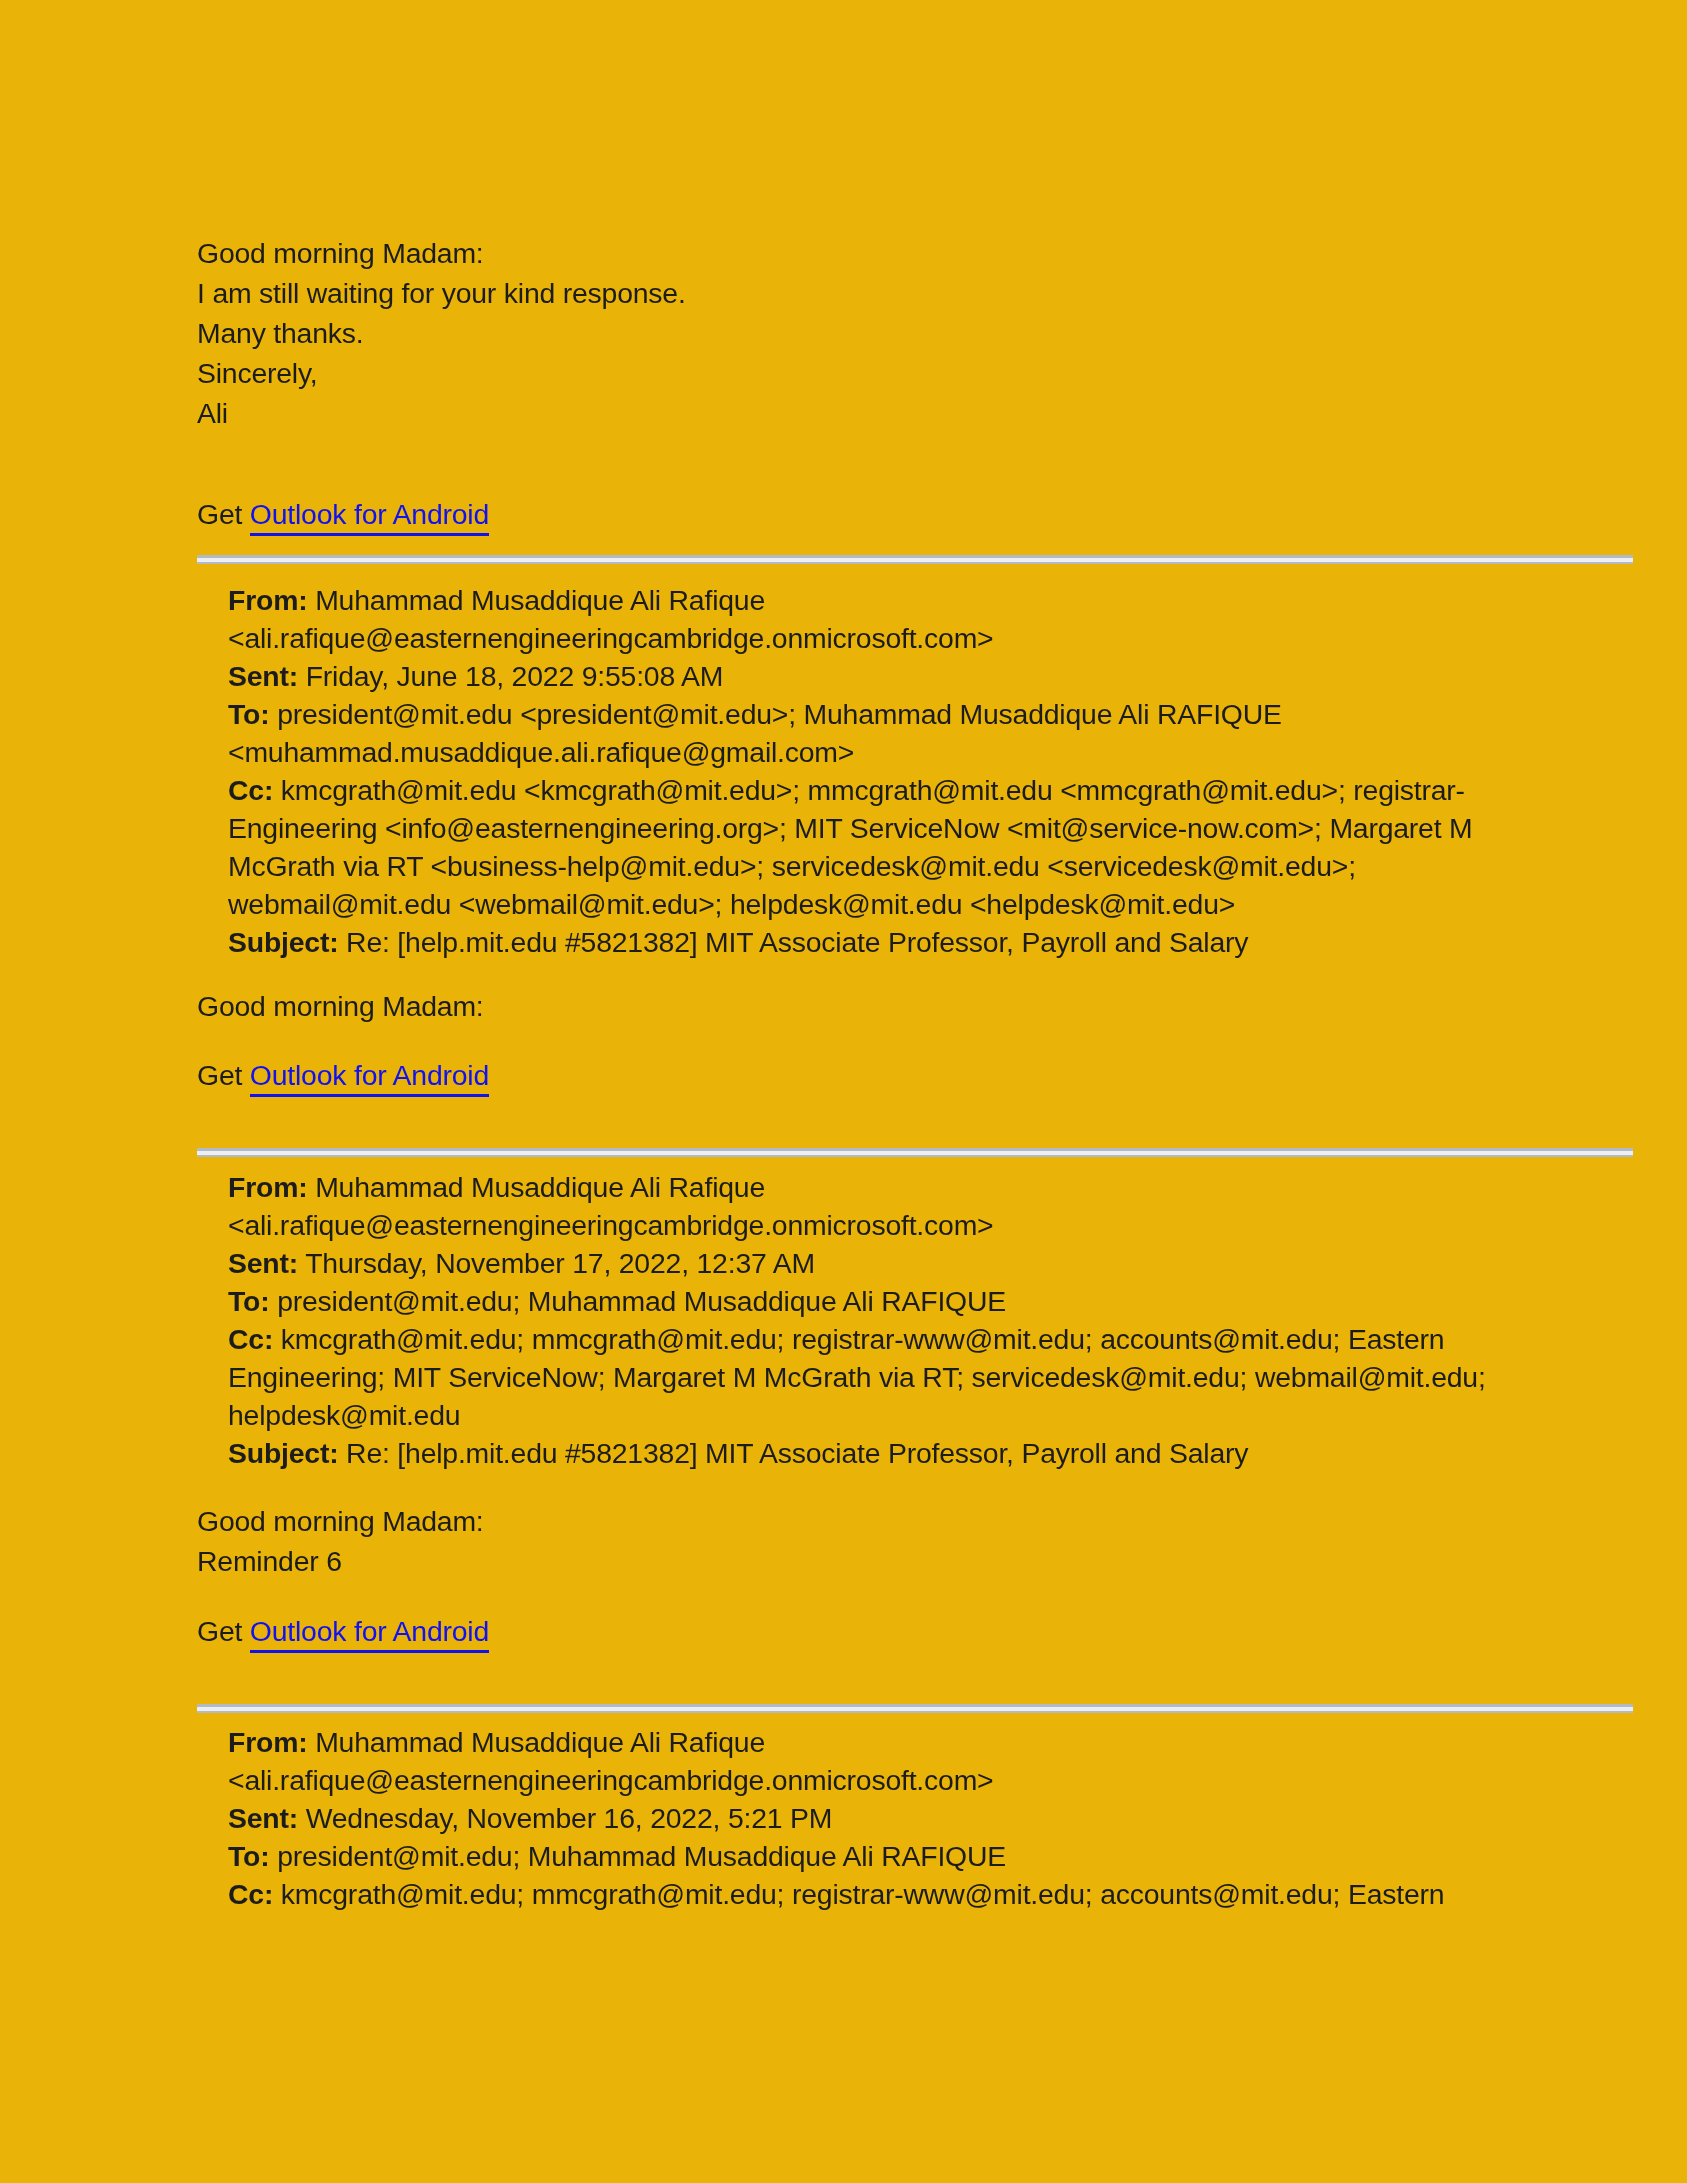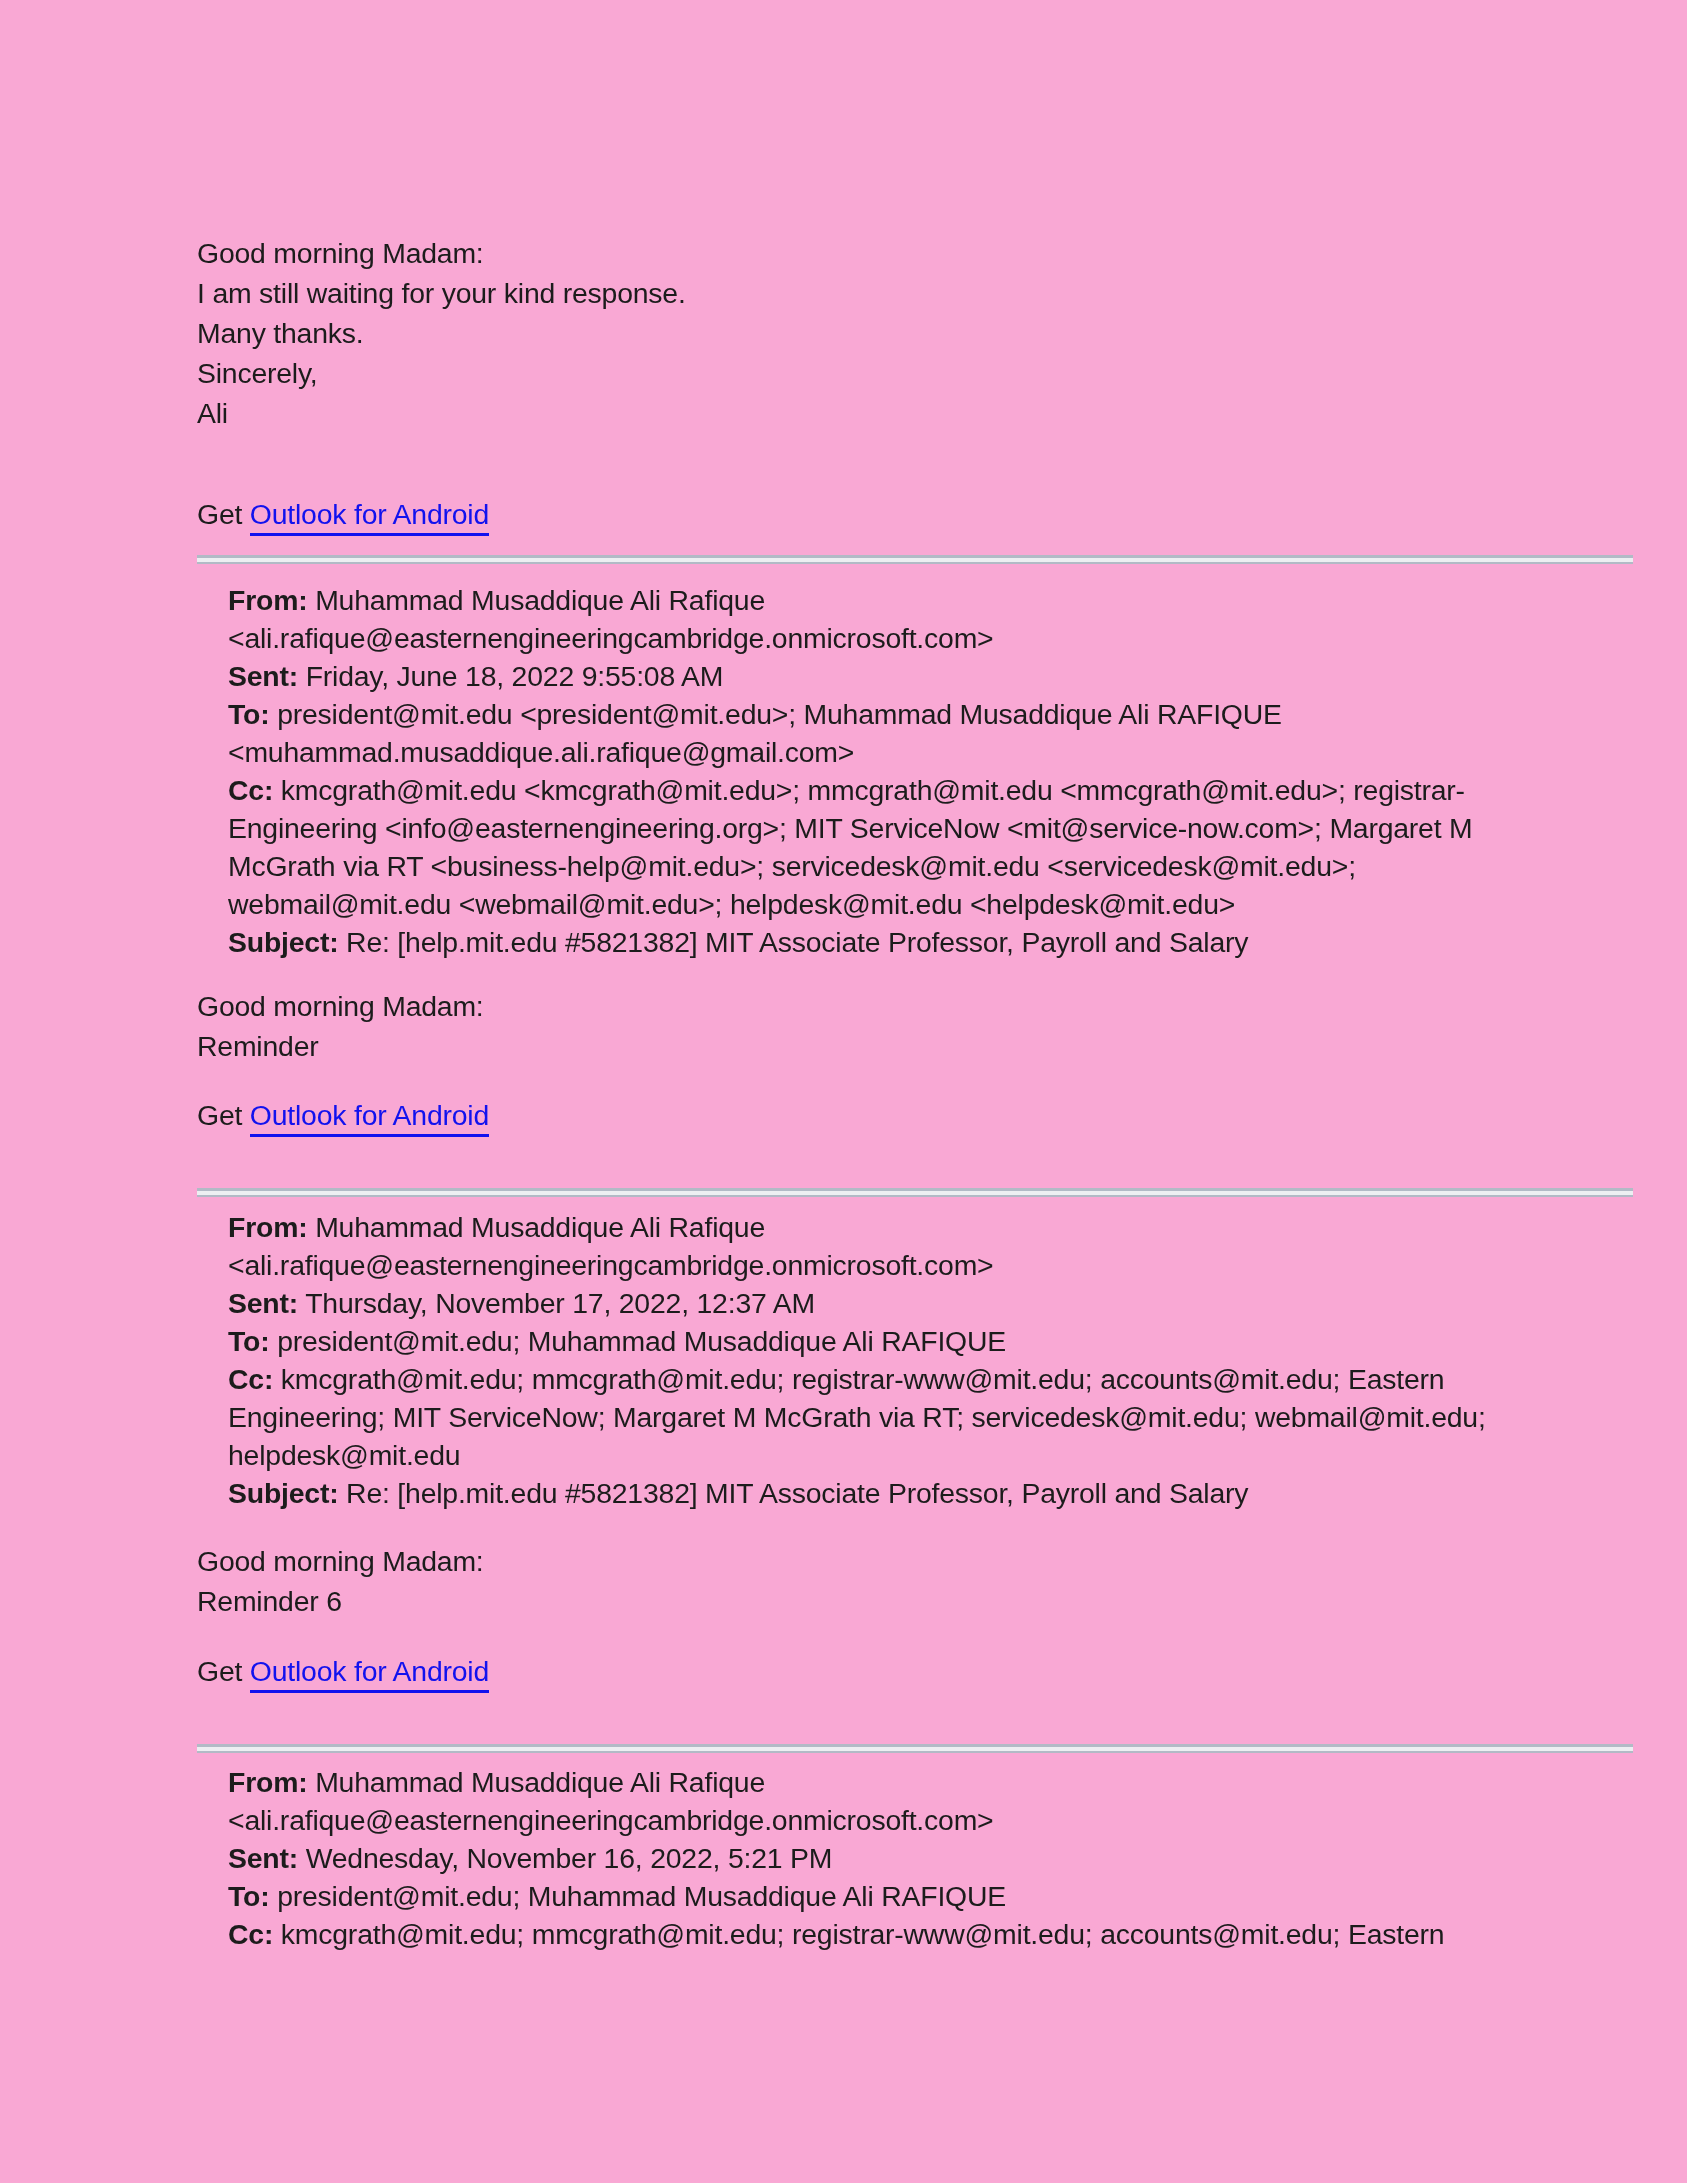--- a/index.html
+++ b/index.html
@@ -1,19 +1,19 @@
 <!DOCTYPE html>
 <html style="font-size:10.6px"><head>
 <meta charset="utf-8">
 <style>
   html,body { margin:0; padding:0; background:#e9e9e9; }
   .page {
     position:relative;
     width:1687px; height:2183px;
-    background:#f9a8d4;
+    background:#eab308;
     box-sizing:border-box;
     padding:0 54px 0 197px;
     overflow:hidden;
     font-family:"Liberation Sans","DejaVu Sans",sans-serif;
     font-size:28.4px;
     letter-spacing:-0.2px;
     color:#1c1c1c;
   }
   .para  { line-height:40px; }
   .header{ line-height:38px; }
@@ -74,21 +74,20 @@
     <div class="hline"><span class="lbl"></span><span>&lt;muhammad.musaddique.ali.rafique@gmail.com&gt;</span></div>
     <div class="hline"><span class="lbl">Cc:</span><span> kmcgrath@mit.edu &lt;kmcgrath@mit.edu&gt;; mmcgrath@mit.edu &lt;mmcgrath@mit.edu&gt;; registrar-</span></div>
     <div class="hline"><span class="lbl"></span><span>Engineering &lt;info@easternengineering.org&gt;; MIT ServiceNow &lt;mit@service-now.com&gt;; Margaret M</span></div>
     <div class="hline"><span class="lbl"></span><span>McGrath via RT &lt;business-help@mit.edu&gt;; servicedesk@mit.edu &lt;servicedesk@mit.edu&gt;;</span></div>
     <div class="hline"><span class="lbl"></span><span>webmail@mit.edu &lt;webmail@mit.edu&gt;; helpdesk@mit.edu &lt;helpdesk@mit.edu&gt;</span></div>
     <div class="hline"><span class="lbl">Subject:</span><span> Re: [help.mit.edu #5821382] MIT Associate Professor, Payroll and Salary</span></div>
   </div>
 
   <div class="para mt-body1">
     <div class="line">Good morning Madam:</div>
-    <div class="line">Reminder</div>
   </div>
 
   <div class="para mt-promo2">
     <span>Get</span><a class="link">Outlook for Android</a>
   </div>
 
   <div class="divider mt-div2"></div>
 
   <div class="header mt-hdr2">
     <div class="hline"><span class="lbl">From:</span><span> Muhammad Musaddique Ali Rafique</span></div>

